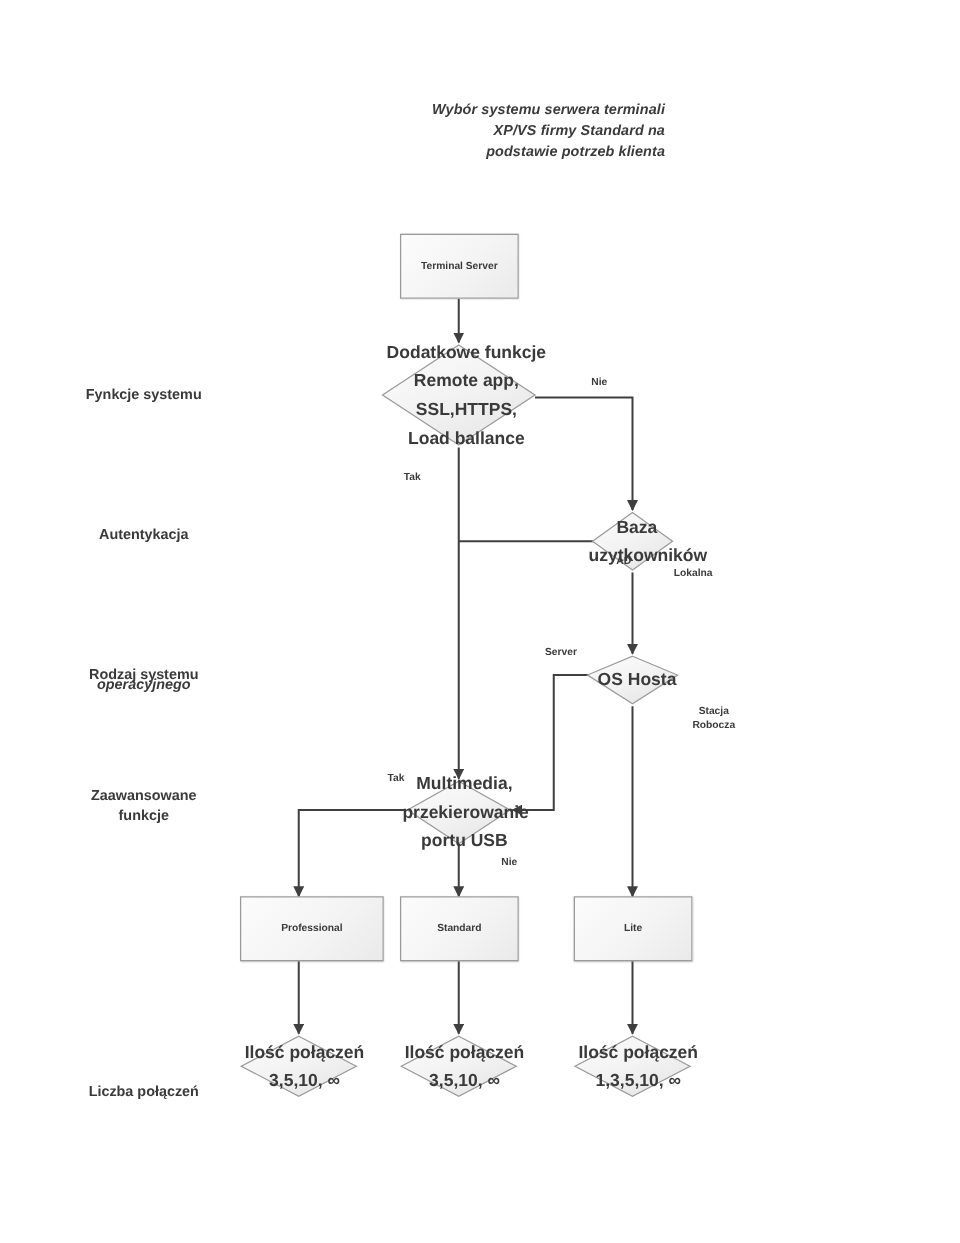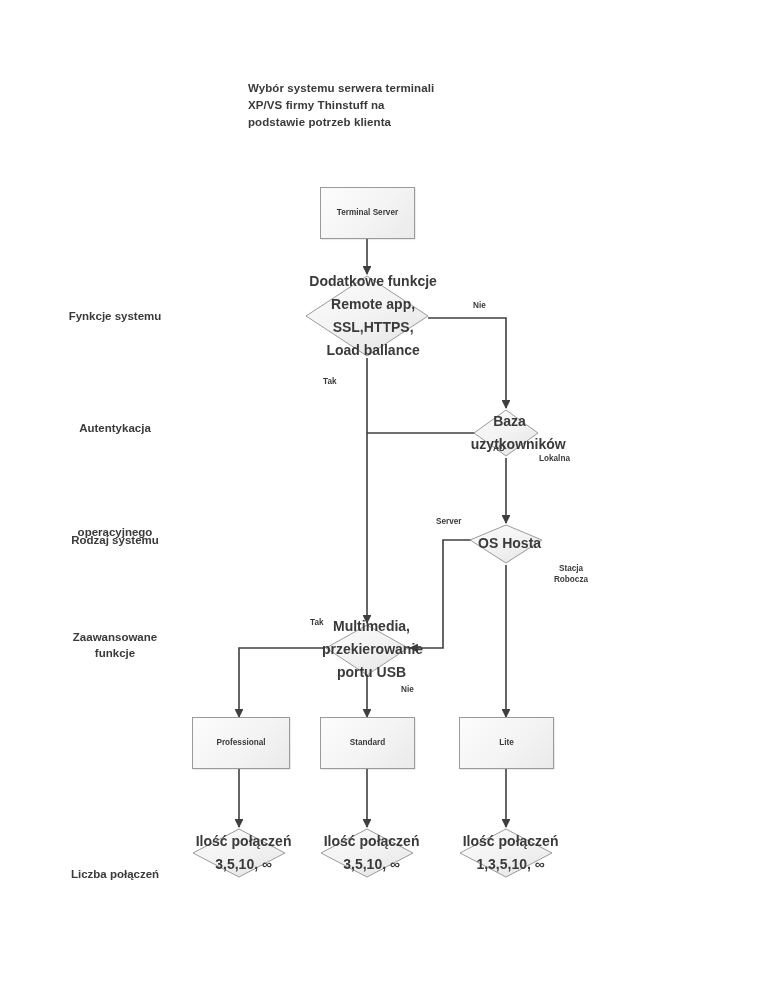--- a/index.html
+++ b/index.html
@@ -24,26 +24,27 @@
     left: 0;
     top: 0;
     width: 768px;
     height: 994px;
   }
   .title-block {
     position: absolute;
     left: 248px;
     top: 80px;
     width: 284px;
-    text-align: left;
+    text-align: right;
     font-size: 11.5px;
     line-height: 17px;
     color: #3a3a3a;
     font-weight: 600;
     letter-spacing: 0.1px;
+    font-style: italic;
   }
   .title-block div { white-space: nowrap; }
 
   .swim-label {
     position: absolute;
     font-size: 11.5px;
     line-height: 16px;
     color: #3a3a3a;
     font-weight: 600;
     text-align: center;
@@ -146,37 +147,37 @@
       <polygon points="506,525 542,540 506,563 470,540"></polygon>
       <polygon points="367,625 408,648 367,675 326,648"></polygon>
       <polygon points="239,829 285,853 239,877 193,853"></polygon>
       <polygon points="367,829 413,853 367,877 321,853"></polygon>
       <polygon points="506,829 552,853 506,877 460,853"></polygon>
     </g>
   </svg>
 
   <div class="title-block">
     <div>Wybór systemu serwera terminali</div>
-    <div>XP/VS firmy Thinstuff na</div>
+    <div>XP/VS firmy Standard na</div>
     <div>podstawie potrzeb klienta</div>
   </div>
 
   <div class="swim-label" style="top:308px;">Fynkcje systemu</div>
   <div class="swim-label" style="top:420px;">Autentykacja</div>
   <div class="swim-label" style="top:532px;">Rodzaj systemu</div>
-  <div class="swim-label" style="top:524px;">operacyjnego</div>
+  <div class="swim-label" style="top:540px;font-style:italic;">operacyjnego</div>
   <div class="swim-label" style="top:629px;">Zaawansowane</div>
   <div class="swim-label" style="top:645px;">funkcje</div>
   <div class="swim-label" style="top:834px;margin-top:32px;">Liczba połączeń</div>
 
   <div class="node node-rect" style="left:320px; top:187px; width:95px; height:52px;">
     <span>Terminal Server</span>
   </div>
 
-  <div class="node node-rect" style="left:192px; top:717px; width:98px; height:52px;">
+  <div class="node node-rect" style="left:192px; top:717px; width:115px; height:52px;">
     <span>Professional</span>
   </div>
 
   <div class="node node-rect" style="left:320px; top:717px; width:95px; height:52px;">
     <span>Standard</span>
   </div>
 
   <div class="node node-rect" style="left:459px; top:717px; width:95px; height:52px;">
     <span>Lite</span>
   </div>

